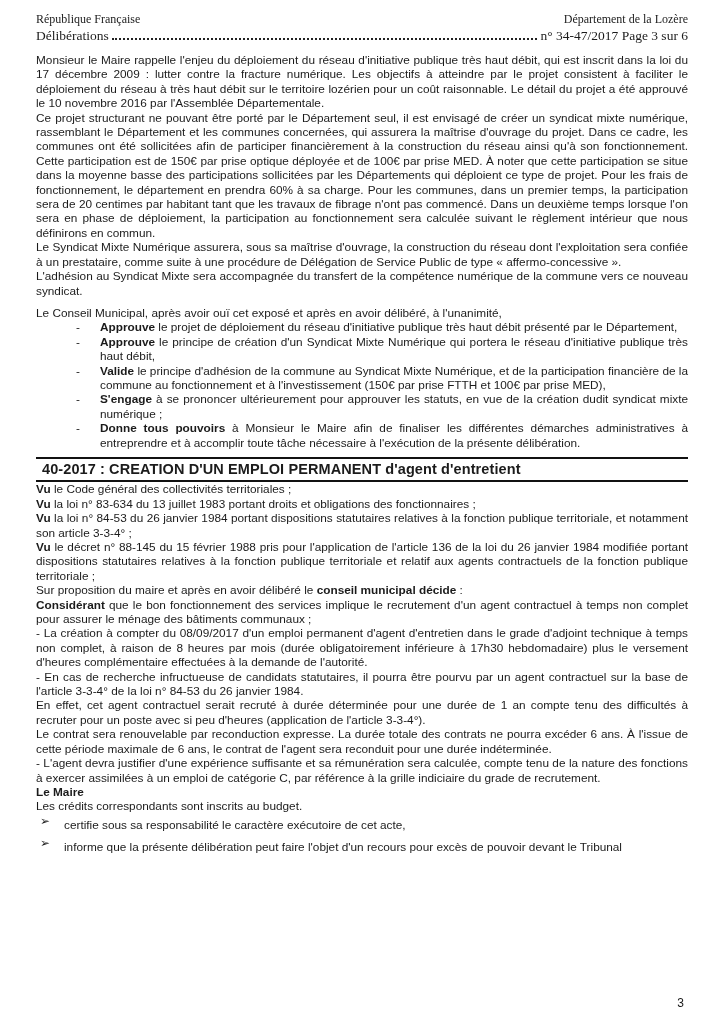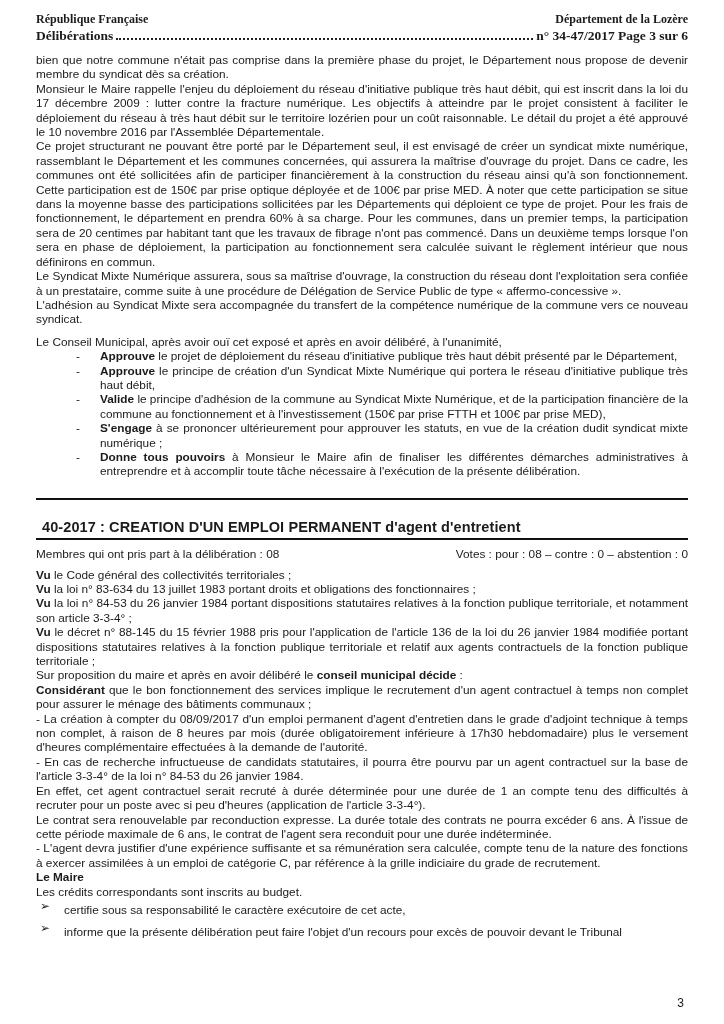--- a/index.html
+++ b/index.html
@@ -6,43 +6,43 @@
   body {
     width: 724px; height: 1024px;
     background: #ffffff;
     overflow: hidden;
     font-family: "Liberation Sans", sans-serif;
     color: #1b1b1b;
   }
   .page { padding: 12px 36px 0 36px; box-sizing: border-box; width: 724px; height: 1024px; position: relative; }
 
   
-  .hdr { font-family: "Liberation Serif", serif; font-weight: bold; text-align: center; }
+  .hdr { font-family: "Liberation Serif", serif; font-weight: normal; text-align: center; }
   .hdr-row1 { display: flex; justify-content: space-between; font-size: 12px; line-height: 15px; }
   .hdr-row2 { display: flex; align-items: baseline; font-size: 13.5px; line-height: 18px; }
   .leader { flex: 1 1 auto; border-bottom: 2px dotted #222; margin: 0 3px 3px 3px; height: 11px; }
 
   
   .bodytext { margin-top: 8px; font-size: 11.8px; line-height: 14.4px; }
   p.para { margin: 0; text-align: justify; }
   p.sp { }
   p.intro { margin-top: 8px; text-align: left; }
   b { font-weight: bold; }
 
   
   .res { display: flex; margin: 0; }
   .res .dash { flex: none; width: 24px; margin-left: 40px; }
   .res .txt { flex: 1 1 auto; text-align: justify; margin: 0; }
 
   
   .sec-title {
-    margin-top: 19px;
+    margin-top: 7px;
     border-top: 2px solid #111;
     border-bottom: 2px solid #111;
-    padding: 20px 0 4px 6px;
+    padding: 3px 0 4px 6px;
     font-size: 14.5px; font-weight: bold;
     letter-spacing: 0.1px;
     text-align: left;
   }
   .mv-row { display: flex; justify-content: space-between; margin: 7px 0 6px 0; }
 
   .gap-top { margin-top: 14px; }
 
   
   .mayor { margin-top: 13px; font-weight: bold; text-align: left; }
@@ -64,21 +64,20 @@
     </div>
     <div class="hdr-row2">
       <span>Délibérations</span>
       <span class="leader"></span>
       <span>n° 34-47/2017 Page 3 sur 6</span>
     </div>
   </header>
 
   <main class="bodytext">
 
-    <p class="para">bien que notre commune n'était pas comprise dans la première phase du projet, le Département nous propose de devenir membre du syndicat dès sa création.</p>
     <p class="para">Monsieur le Maire rappelle l'enjeu du déploiement du réseau d'initiative publique très haut débit, qui est inscrit dans la loi du 17 décembre 2009 : lutter contre la fracture numérique. Les objectifs à atteindre par le projet consistent à faciliter le déploiement du réseau à très haut débit sur le territoire lozérien pour un coût raisonnable. Le détail du projet a été approuvé le 10 novembre 2016 par l'Assemblée Départementale.</p>
     <p class="para">Ce projet structurant ne pouvant être porté par le Département seul, il est envisagé de créer un syndicat mixte numérique, rassemblant le Département et les communes concernées, qui assurera la maîtrise d'ouvrage du projet. Dans ce cadre, les communes ont été sollicitées afin de participer financièrement à la construction du réseau ainsi qu'à son fonctionnement. Cette participation est de 150€ par prise optique déployée et de 100€ par prise MED. À noter que cette participation se situe dans la moyenne basse des participations sollicitées par les Départements qui déploient ce type de projet. Pour les frais de fonctionnement, le département en prendra 60% à sa charge. Pour les communes, dans un premier temps, la participation sera de 20 centimes par habitant tant que les travaux de fibrage n'ont pas commencé. Dans un deuxième temps lorsque l'on sera en phase de déploiement, la participation au fonctionnement sera calculée suivant le règlement intérieur que nous définirons en commun.</p>
     <p class="para sp">Le Syndicat Mixte Numérique assurera, sous sa maîtrise d'ouvrage, la construction du réseau dont l'exploitation sera confiée à un prestataire, comme suite à une procédure de Délégation de Service Public de type « affermo-concessive ».</p>
     <p class="para sp">L'adhésion au Syndicat Mixte sera accompagnée du transfert de la compétence numérique de la commune vers ce nouveau syndicat.</p>
 
     <p class="para intro">Le Conseil Municipal, après avoir ouï cet exposé et après en avoir délibéré, à l'unanimité,</p>
 
     <div class="res">
       <span class="dash">-</span>
       <p class="txt"><b>Approuve</b><span> le projet de déploiement du réseau d'initiative publique très haut débit présenté par le Département,</span></p>
@@ -95,24 +94,20 @@
       <span class="dash">-</span>
       <p class="txt"><b>S'engage</b><span> à se prononcer ultérieurement pour approuver les statuts, en vue de la création dudit syndicat mixte numérique ;</span></p>
     </div>
     <div class="res">
       <span class="dash">-</span>
       <p class="txt"><b>Donne tous pouvoirs</b><span> à Monsieur le Maire afin de finaliser les différentes démarches administratives à entreprendre et à accomplir toute tâche nécessaire à l'exécution de la présente délibération.</span></p>
     </div>
 
     <div class="sec-title">40-2017 : CREATION D'UN EMPLOI PERMANENT d'agent d'entretient</div>
 
-    <div class="mv-row">
-      <span>Membres qui ont pris part à la délibération : 08</span>
-      <span>Votes : pour : 08 – contre : 0 – abstention : 0</span>
-    </div>
 
     <p class="para"><b>Vu</b><span> le Code général des collectivités territoriales ;</span></p>
     <p class="para"><b>Vu</b><span> la loi n° 83-634 du 13 juillet 1983 portant droits et obligations des fonctionnaires ;</span></p>
     <p class="para"><b>Vu</b><span> la loi n° 84-53 du 26 janvier 1984 portant dispositions statutaires relatives à la fonction publique territoriale, et notamment son article 3-3-4° ;</span></p>
     <p class="para"><b>Vu</b><span> le décret n° 88-145 du 15 février 1988 pris pour l'application de l'article 136 de la loi du 26 janvier 1984 modifiée portant dispositions statutaires relatives à la fonction publique territoriale et relatif aux agents contractuels de la fonction publique territoriale ;</span></p>
     <p class="para gap-top"><span>Sur proposition du maire et après en avoir délibéré le </span><b>conseil municipal décide</b><span> :</span></p>
 
     <p class="para"><b>Considérant</b><span> que le bon fonctionnement des services implique le recrutement d'un agent contractuel à temps non complet pour assurer le ménage des bâtiments communaux ;</span></p>
 
     <p class="para">- La création à compter du 08/09/2017 d'un emploi permanent d'agent d'entretien dans le grade d'adjoint technique à temps non complet, à raison de 8 heures par mois (durée obligatoirement inférieure à 17h30 hebdomadaire) plus le versement d'heures complémentaire effectuées à la demande de l'autorité.</p>

